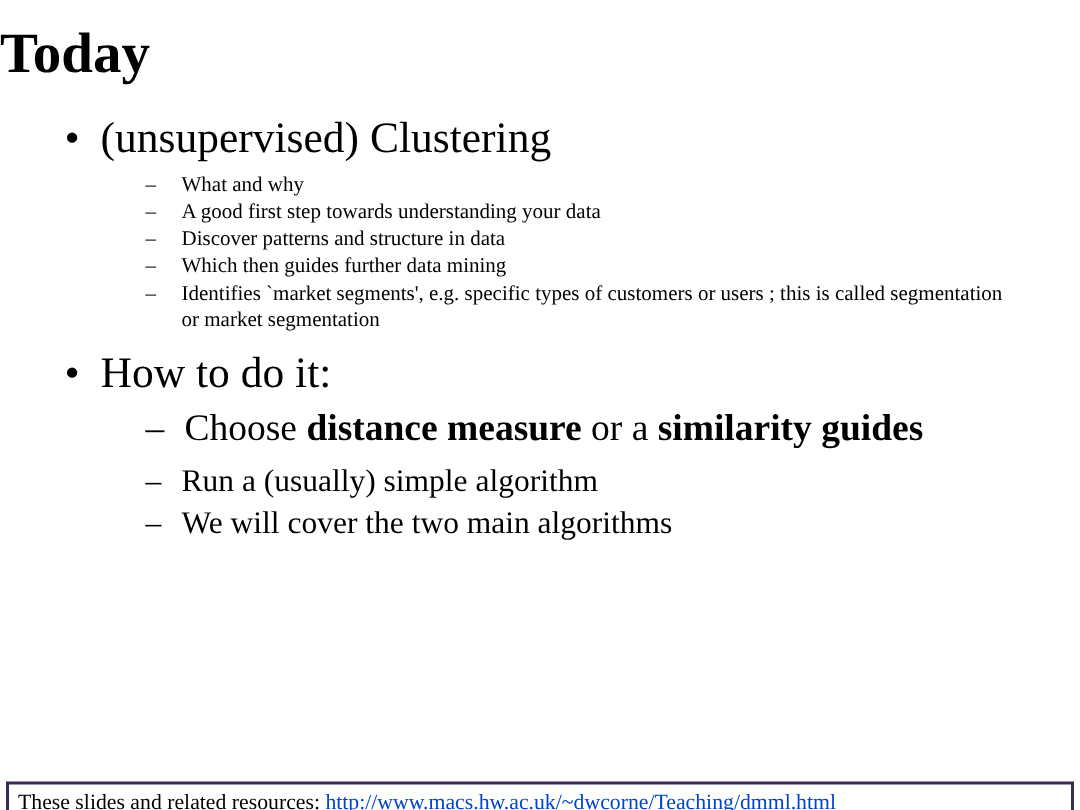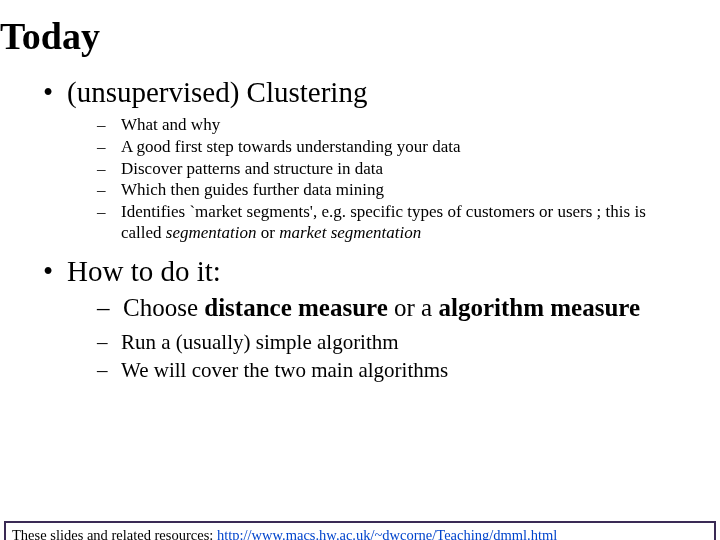--- a/index.html
+++ b/index.html
@@ -45,21 +45,21 @@
     left: 2px;
     top: 0;
     font-size: 29px;
   }
   ul.level2a {
     list-style: none;
     margin: 6px 0 10px 0;
     padding: 0 0 0 30px;
   }
   ul.level2a > li {
-    font-size: 17px;
+    font-size: 14px;
     line-height: 1.22;
     padding-left: 24px;
     position: relative;
     margin: 1px 0;
   }
   ul.level2a > li::before {
     content: "–";
     position: absolute;
     left: 0;
     top: 0;
@@ -83,21 +83,21 @@
     position: relative;
     margin: 2px 0;
   }
   ul.level2b > li::before {
     content: "–";
     position: absolute;
     left: 0;
     top: 0;
   }
   .bold { font-weight: bold; }
-  .ital { font-style: italic; }
+  .ital { }
 
   .footer {
     position: absolute;
     left: 4px;
     right: 4px;
     bottom: 4px;
     border: 2px solid #3a2a55;
     padding: 3px 6px 4px 6px;
     font-size: 14.5px;
     line-height: 1.25;
@@ -125,21 +125,21 @@
           <li>A good first step towards understanding your data</li>
           <li>Discover patterns and structure in data</li>
           <li>Which then guides further data mining</li>
           <li><span>Identifies `market segments', e.g. specific types of customers or users ; this is called </span><span class="ital">segmentation</span><span> or </span><span class="ital">market segmentation</span></li>
         </ul>
       </li>
 
       <li>
         <span>How to do it:</span>
         <ul class="level2b">
-          <li class="big"><span> Choose </span><span class="bold">distance measure</span><span> or a </span><span class="bold">algorithm measure</span></li>
+          <li class="big"><span> Choose </span><span class="bold">distance measure</span><span> or a </span><span class="bold">similarity guides</span></li>
           <li class="small">Run a (usually) simple algorithm</li>
           <li class="small">We will cover the two main algorithms</li>
         </ul>
       </li>
     </ul>
   </div>
 
   <div class="footer">
     <div>
       <span>These slides and related resources:  </span><a class="link">http://www.macs.hw.ac.uk/~dwcorne/Teaching/dmml.html</a>

